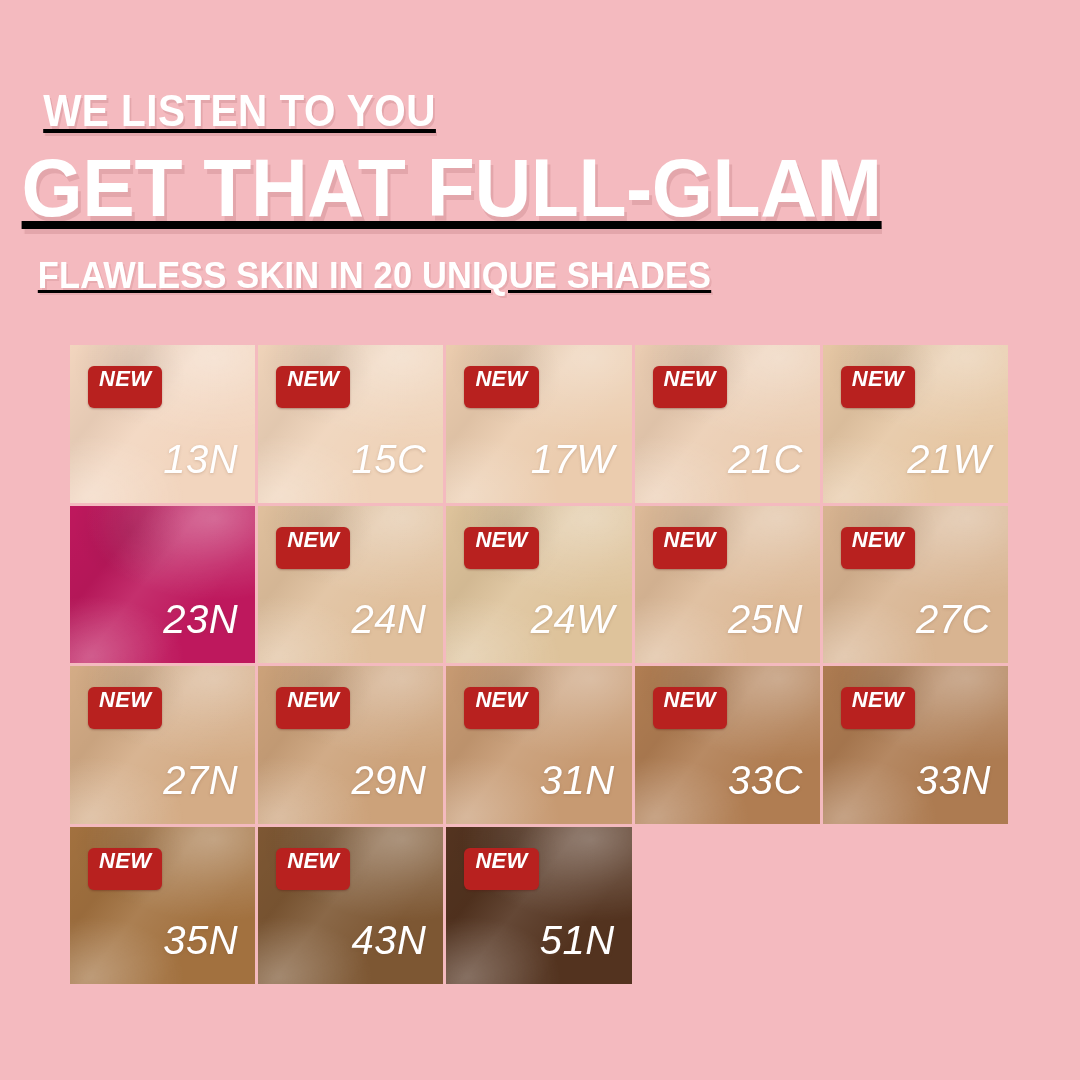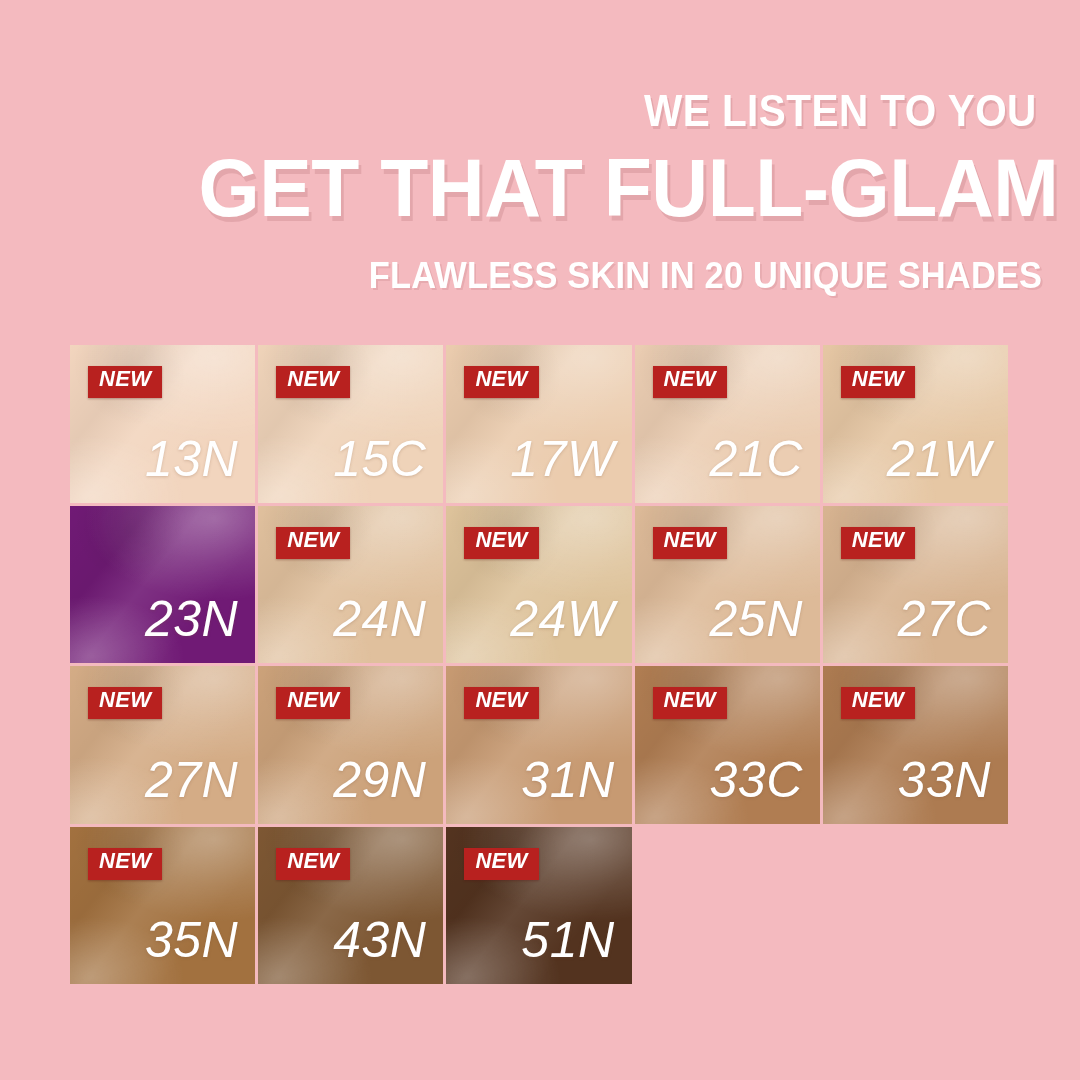--- a/index.html
+++ b/index.html
@@ -20,23 +20,24 @@
     inset: 0;
     background: #F4BABF;
   }
 
   
   .header {
     position: absolute;
     left: 0;
     top: 0;
     width: 1080px;
-    text-align: right;
+    text-align: left;
     padding-top: 86px;
     box-sizing: border-box;
+    text-decoration: underline;
   }
 
   .eyebrow {
     font-family: "Liberation Sans Narrow", "Liberation Sans", sans-serif;
     font-weight: bold;
     font-size: 44px;
     line-height: 50px;
     letter-spacing: 0.5px;
     color: #FFFFFF;
     text-transform: uppercase;
@@ -119,38 +120,38 @@
     position: absolute;
     left: 18px;
     top: 21px;
     background: #B8211F;
     color: #FFFFFF;
     font-family: "Liberation Sans Narrow", "Liberation Sans", sans-serif;
     font-weight: bold;
     font-style: italic;
     font-size: 22px;
     line-height: 26px;
-    height: 32px;
+    height: 42px;
     padding: 0 11px;
-    border-radius: 0;
+    border-radius: 6px;
     letter-spacing: 0.3px;
     box-shadow: 0 1px 2px rgba(90,20,18,0.35);
     z-index: 2;
     user-select: none;
   }
 
   .shade-label {
     position: absolute;
     right: 17px;
     bottom: 22px;
     color: #FFFFFF;
     font-family: "Liberation Sans Narrow", "Liberation Sans", sans-serif;
     font-weight: normal;
     font-style: italic;
-    font-size: 50px;
+    font-size: 40px;
     line-height: 44px;
     letter-spacing: 0.5px;
     text-shadow: 0 1px 3px rgba(120,80,55,0.25);
     z-index: 2;
     user-select: none;
   }
 </style>
 </head>
 <body>
 
@@ -186,21 +187,21 @@
         <div class="sheen2"></div>
         <span class="badge">NEW</span>
         <span class="shade-label">21C</span>
       </div>
       <div class="swatch" style="background-color: rgb(230, 199, 164);">
         <div class="sheen"></div>
         <div class="sheen2"></div>
         <span class="badge">NEW</span>
         <span class="shade-label">21W</span>
       </div>
-      <div class="swatch" style="background-color: #701a75;">
+      <div class="swatch" style="background-color: #be185d;">
         <div class="sheen"></div>
         <div class="sheen2"></div>
         <span class="shade-label">23N</span>
       </div>
       <div class="swatch" style="background-color: rgb(224, 192, 157);">
         <div class="sheen"></div>
         <div class="sheen2"></div>
         <span class="badge">NEW</span>
         <span class="shade-label">24N</span>
       </div>

